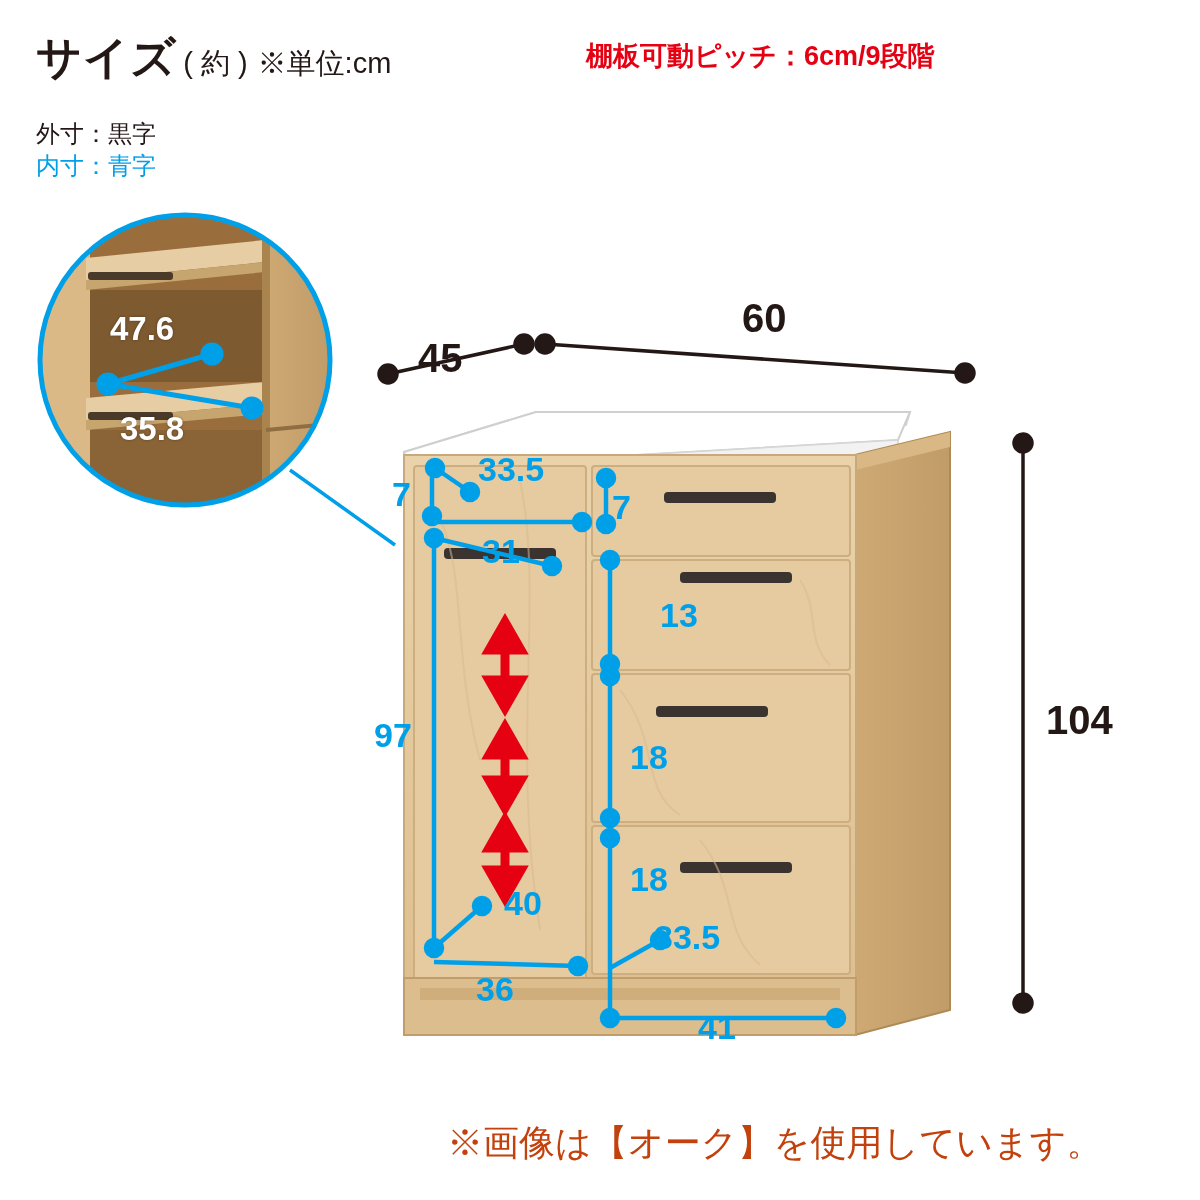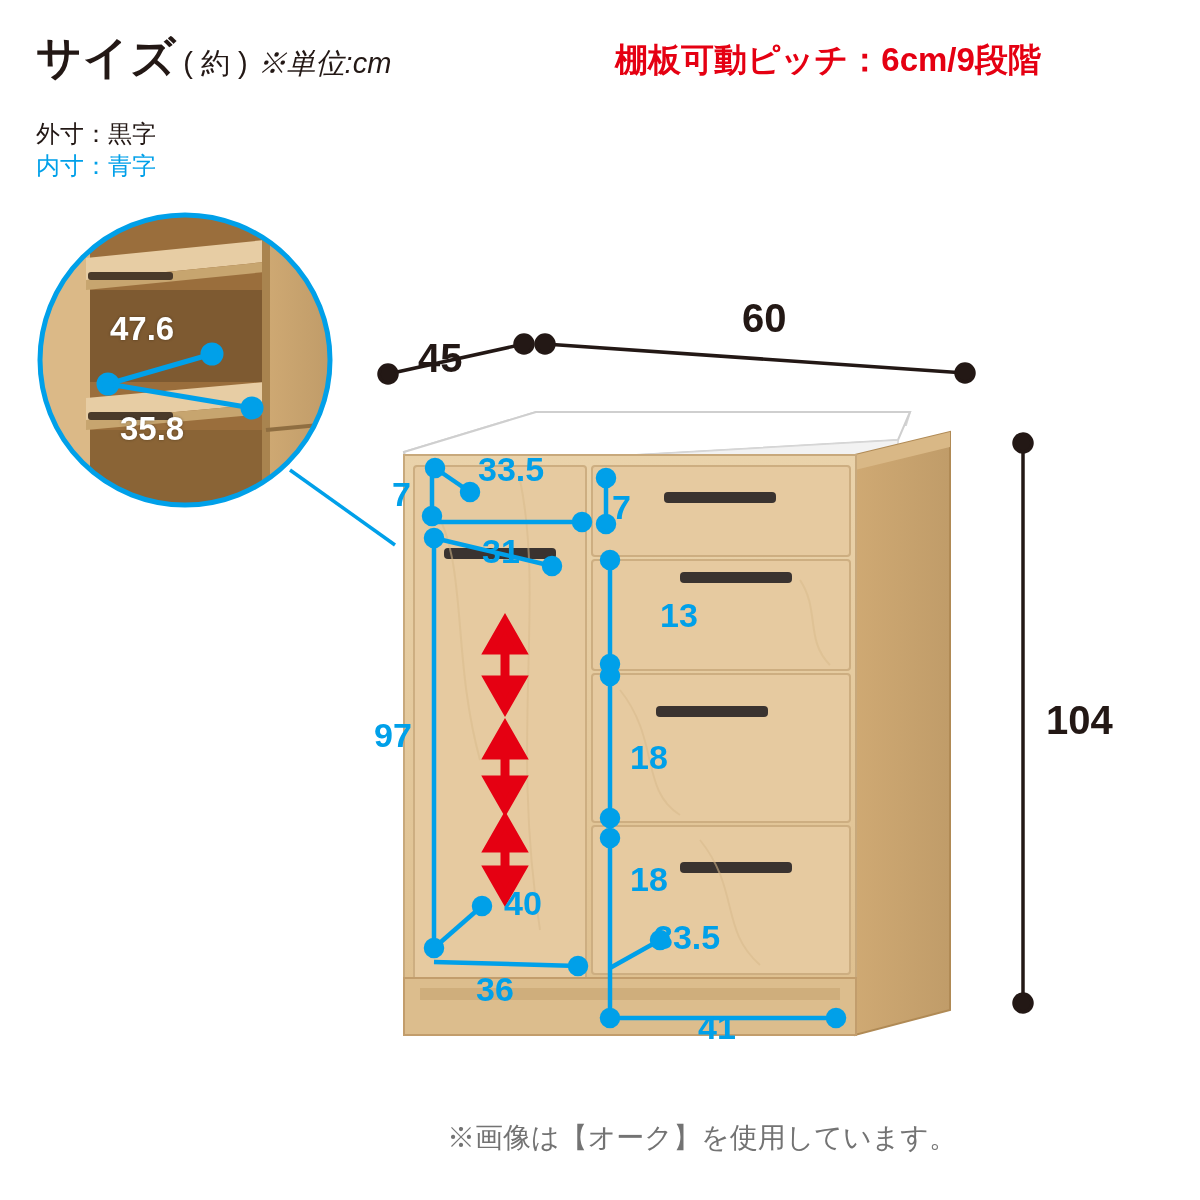--- a/index.html
+++ b/index.html
@@ -35,47 +35,46 @@
   }
   .title-sub {
     font-size: 29px;
     color: #231815;
     margin-left: 6px;
   }
   .title-unit {
     font-size: 29px;
     color: #231815;
     margin-left: 10px;
-    font-style: italic;
   }
   .pitch-note {
     position: absolute;
-    left: 615px;
+    left: 586px;
     top: 38px;
-    font-size: 33px;
+    font-size: 27px;
     color: #e50012;
     font-weight: bold;
     white-space: nowrap;
   }
   .legend {
     position: absolute;
     left: 36px;
     top: 118px;
     font-size: 24px;
     line-height: 1.35;
   }
   .legend .outer { color: #231815; }
   .legend .inner { color: #00a0e9; }
 
   .footer-note {
     position: absolute;
     left: 447px;
     top: 1119px;
-    font-size: 28px;
-    color: #737373;
+    font-size: 36px;
+    color: #c2410c;
     white-space: nowrap;
   }
 
   
   svg.layer {
     position: absolute;
     left: 0;
     top: 0;
     width: 1200px;
     height: 1200px;

